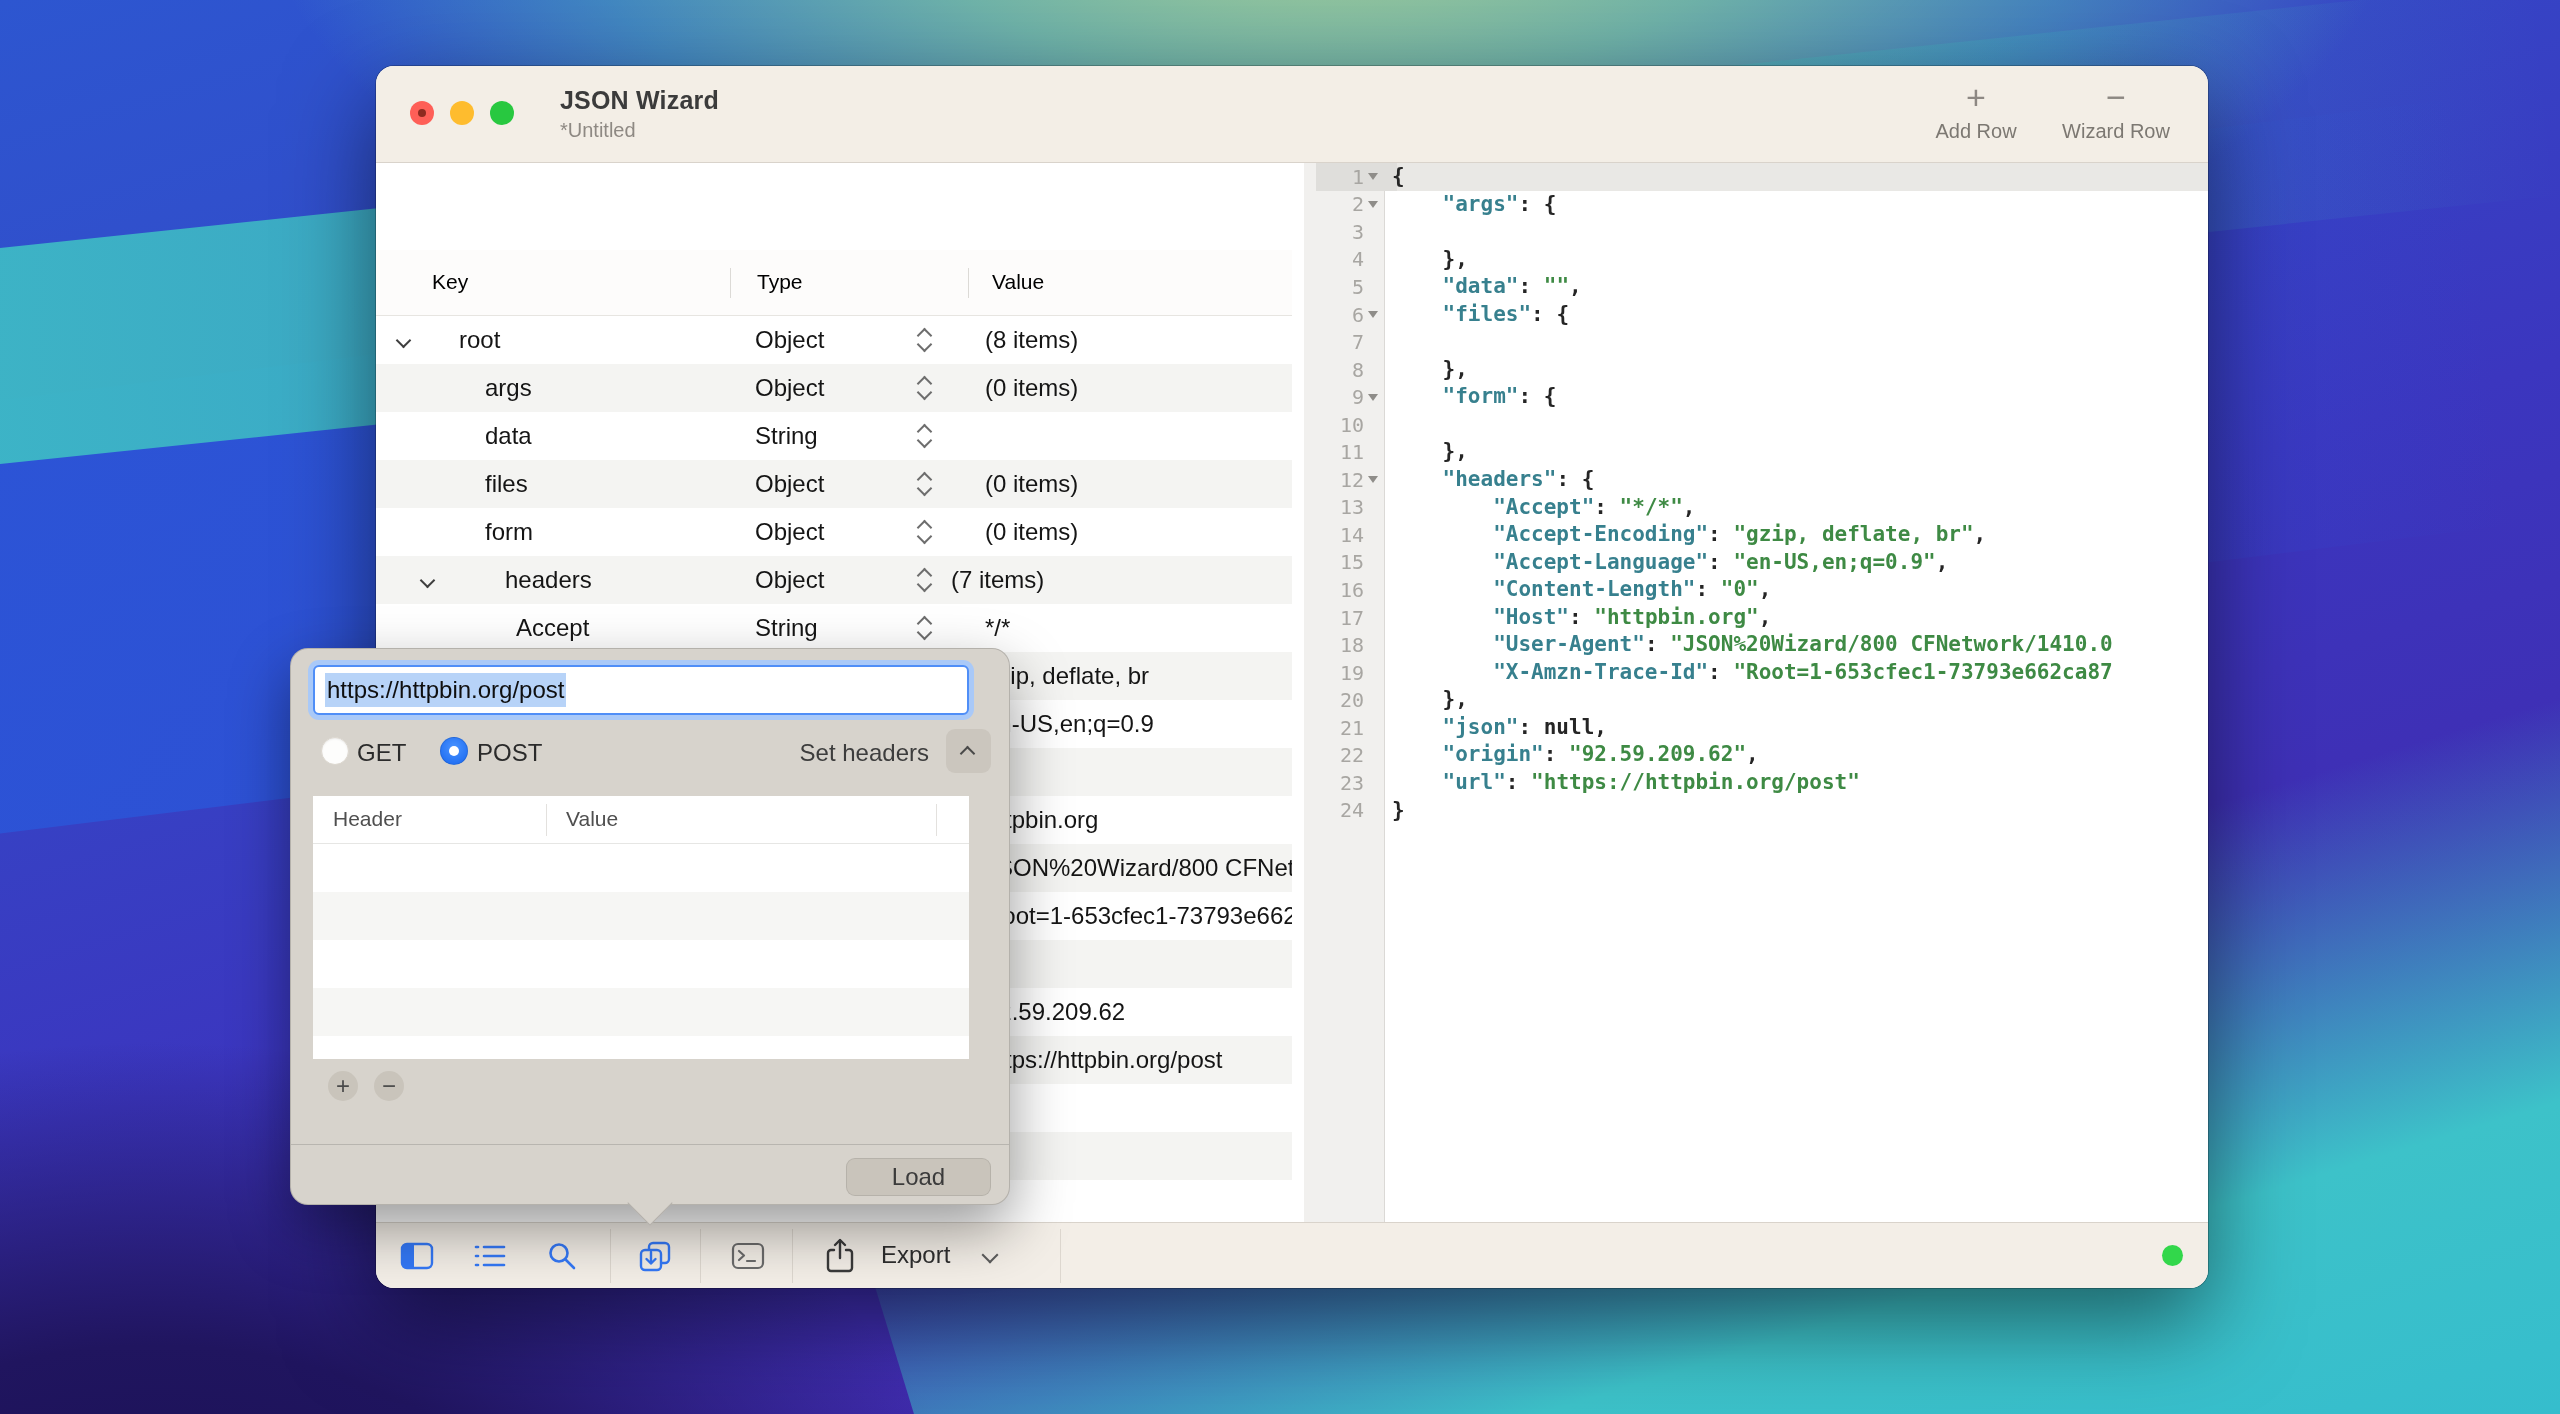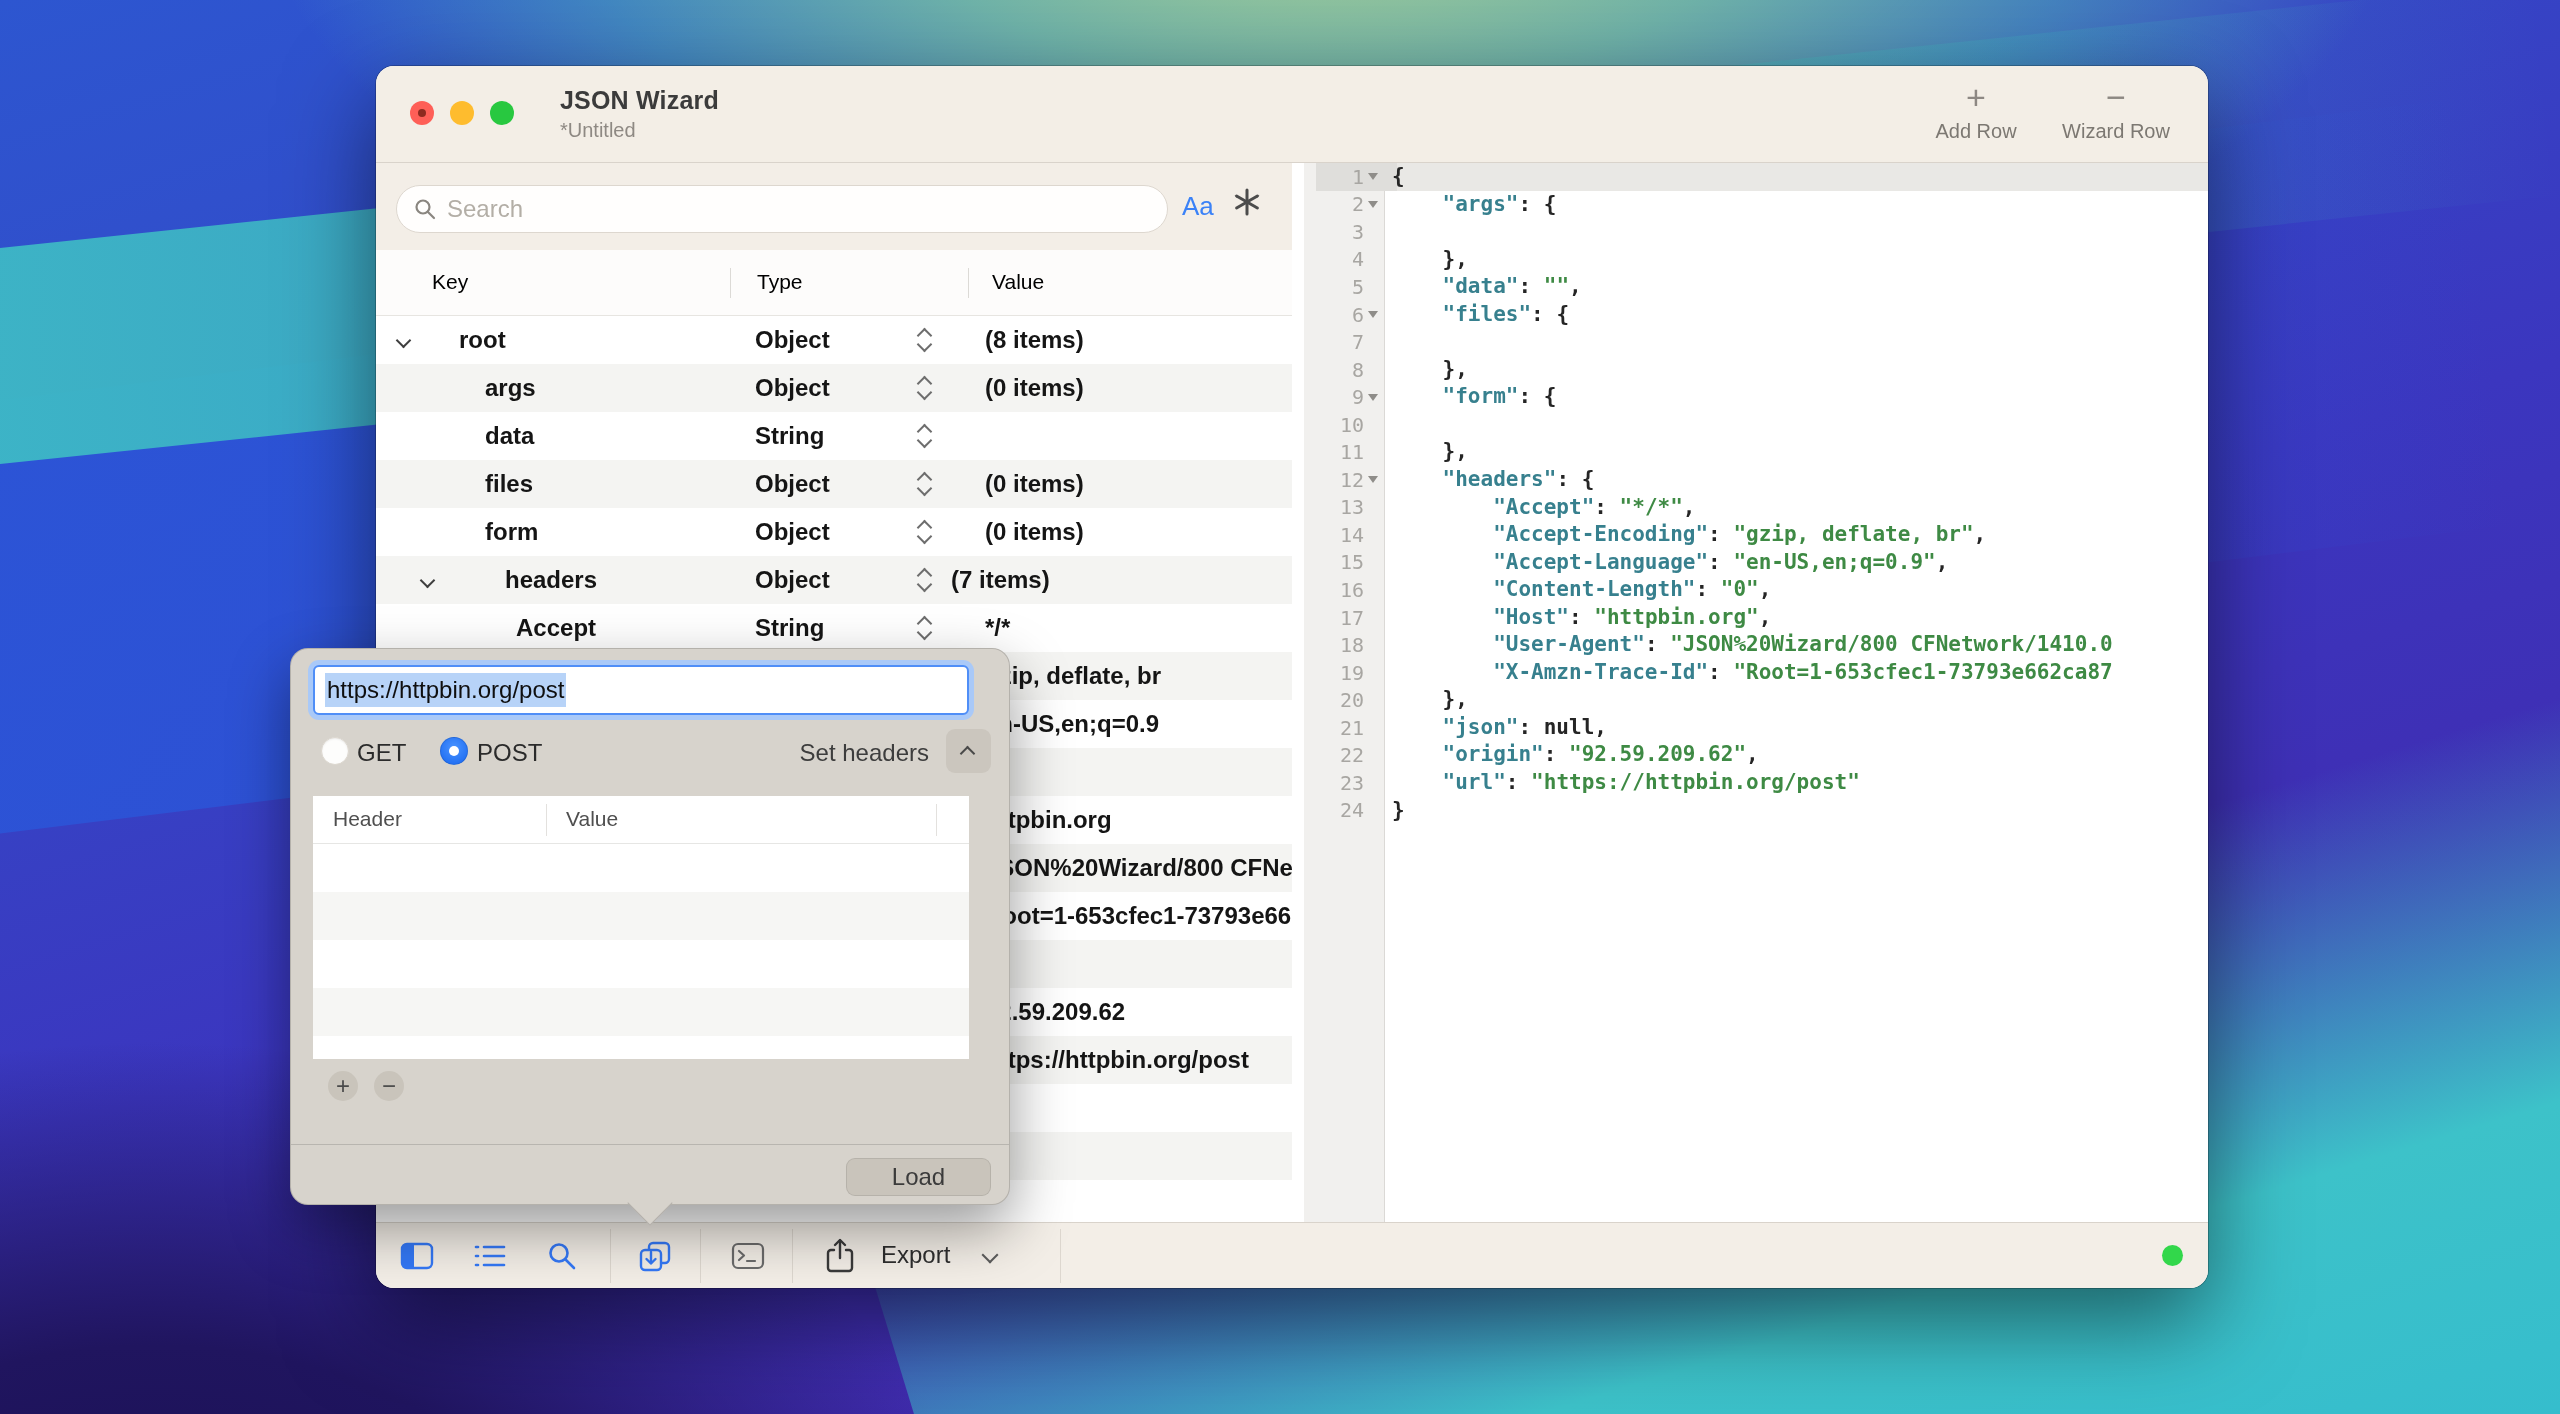--- a/index.html
+++ b/index.html
@@ -50,21 +50,21 @@
   .search-field .ph { font-size:24px; color:#b3aea6; margin-left:10px; }
   .aa-btn { position:absolute; left:806px; top:28px; font-size:26px; color:#3b82f7; }
   .regex-btn { position:absolute; left:856px; top:24px; width:30px; height:30px; }
 
   .tree-header { position:absolute; left:0; top:184px; width:916px; height:66px; background:#fdfcfb;
     border-bottom:1px solid #e7e5e1; }
   .tree-header .col { position:absolute; top:20px; font-size:21px; color:#000000; }
   .th-div { position:absolute; top:18px; width:1px; height:30px; background:#dcdad6; }
 
   .tree-body { position:absolute; left:0; top:250px; width:916px; height:906px; background:#fff; overflow:hidden; }
-  .trow { position:relative; width:916px; height:48px; overflow:hidden; white-space:nowrap;font-weight:bold; }
+  .trow { position:relative; width:916px; height:48px; overflow:hidden; white-space:nowrap; }
   .trow.alt { background:#f4f4f2; }
   .trow span.cell { position:absolute; top:10px; font-size:24px; color:#151515; }
   .trow .muted { color:#bcbcbc; }
   .tchev { position:absolute; top:19px; width:11px; height:11px;
     border-right:2.6px solid #3f3f3f; border-bottom:2.6px solid #3f3f3f; transform:rotate(45deg); }
   .stepper { position:absolute; left:540px; top:11px; width:18px; height:26px; }
   .stepper::before, .stepper::after { content:""; position:absolute; left:3px; width:9px; height:9px;
     border:2.4px solid #6e6e6e; border-bottom:none; border-right:none; }
   .stepper::before { top:3px; transform:rotate(45deg); }
   .stepper::after { bottom:3px; transform:rotate(225deg); }
@@ -150,39 +150,20 @@
     <div class="tb-action add">
       <div class="glyph">+</div>
       <div class="lbl">Add Row</div>
     </div>
     <div class="tb-action remove">
       <div class="glyph">−</div>
       <div class="lbl">Wizard Row</div>
     </div>
   </div>
 
-  <div class="search-strip">
-    <div class="search-field">
-      <svg width="24" height="24" viewBox="0 0 24 24">
-        <circle cx="10" cy="10" r="6.5" fill="none" stroke="#8a8680" stroke-width="2.2"></circle>
-        <line x1="15" y1="15" x2="21" y2="21" stroke="#8a8680" stroke-width="2.2" stroke-linecap="round"></line>
-      </svg>
-      <span class="ph">Search</span>
-    </div>
-    <div class="aa-btn">Aa</div>
-    <div class="regex-btn">
-      <svg width="30" height="30" viewBox="0 0 30 30">
-        <g stroke="#4c4c4c" stroke-width="3" stroke-linecap="round">
-          <line x1="15" y1="3" x2="15" y2="27"></line>
-          <line x1="4.6" y1="9" x2="25.4" y2="21"></line>
-          <line x1="4.6" y1="21" x2="25.4" y2="9"></line>
-        </g>
-      </svg>
-    </div>
-  </div>
 
   <div class="tree-header">
     <span class="col" style="left:56px">Key</span>
     <span class="col" style="left:381px">Type</span>
     <span class="col" style="left:616px">Value</span>
     <span class="th-div" style="left:354px"></span>
     <span class="th-div" style="left:592px"></span>
   </div>
 
   <div class="tree-body">

